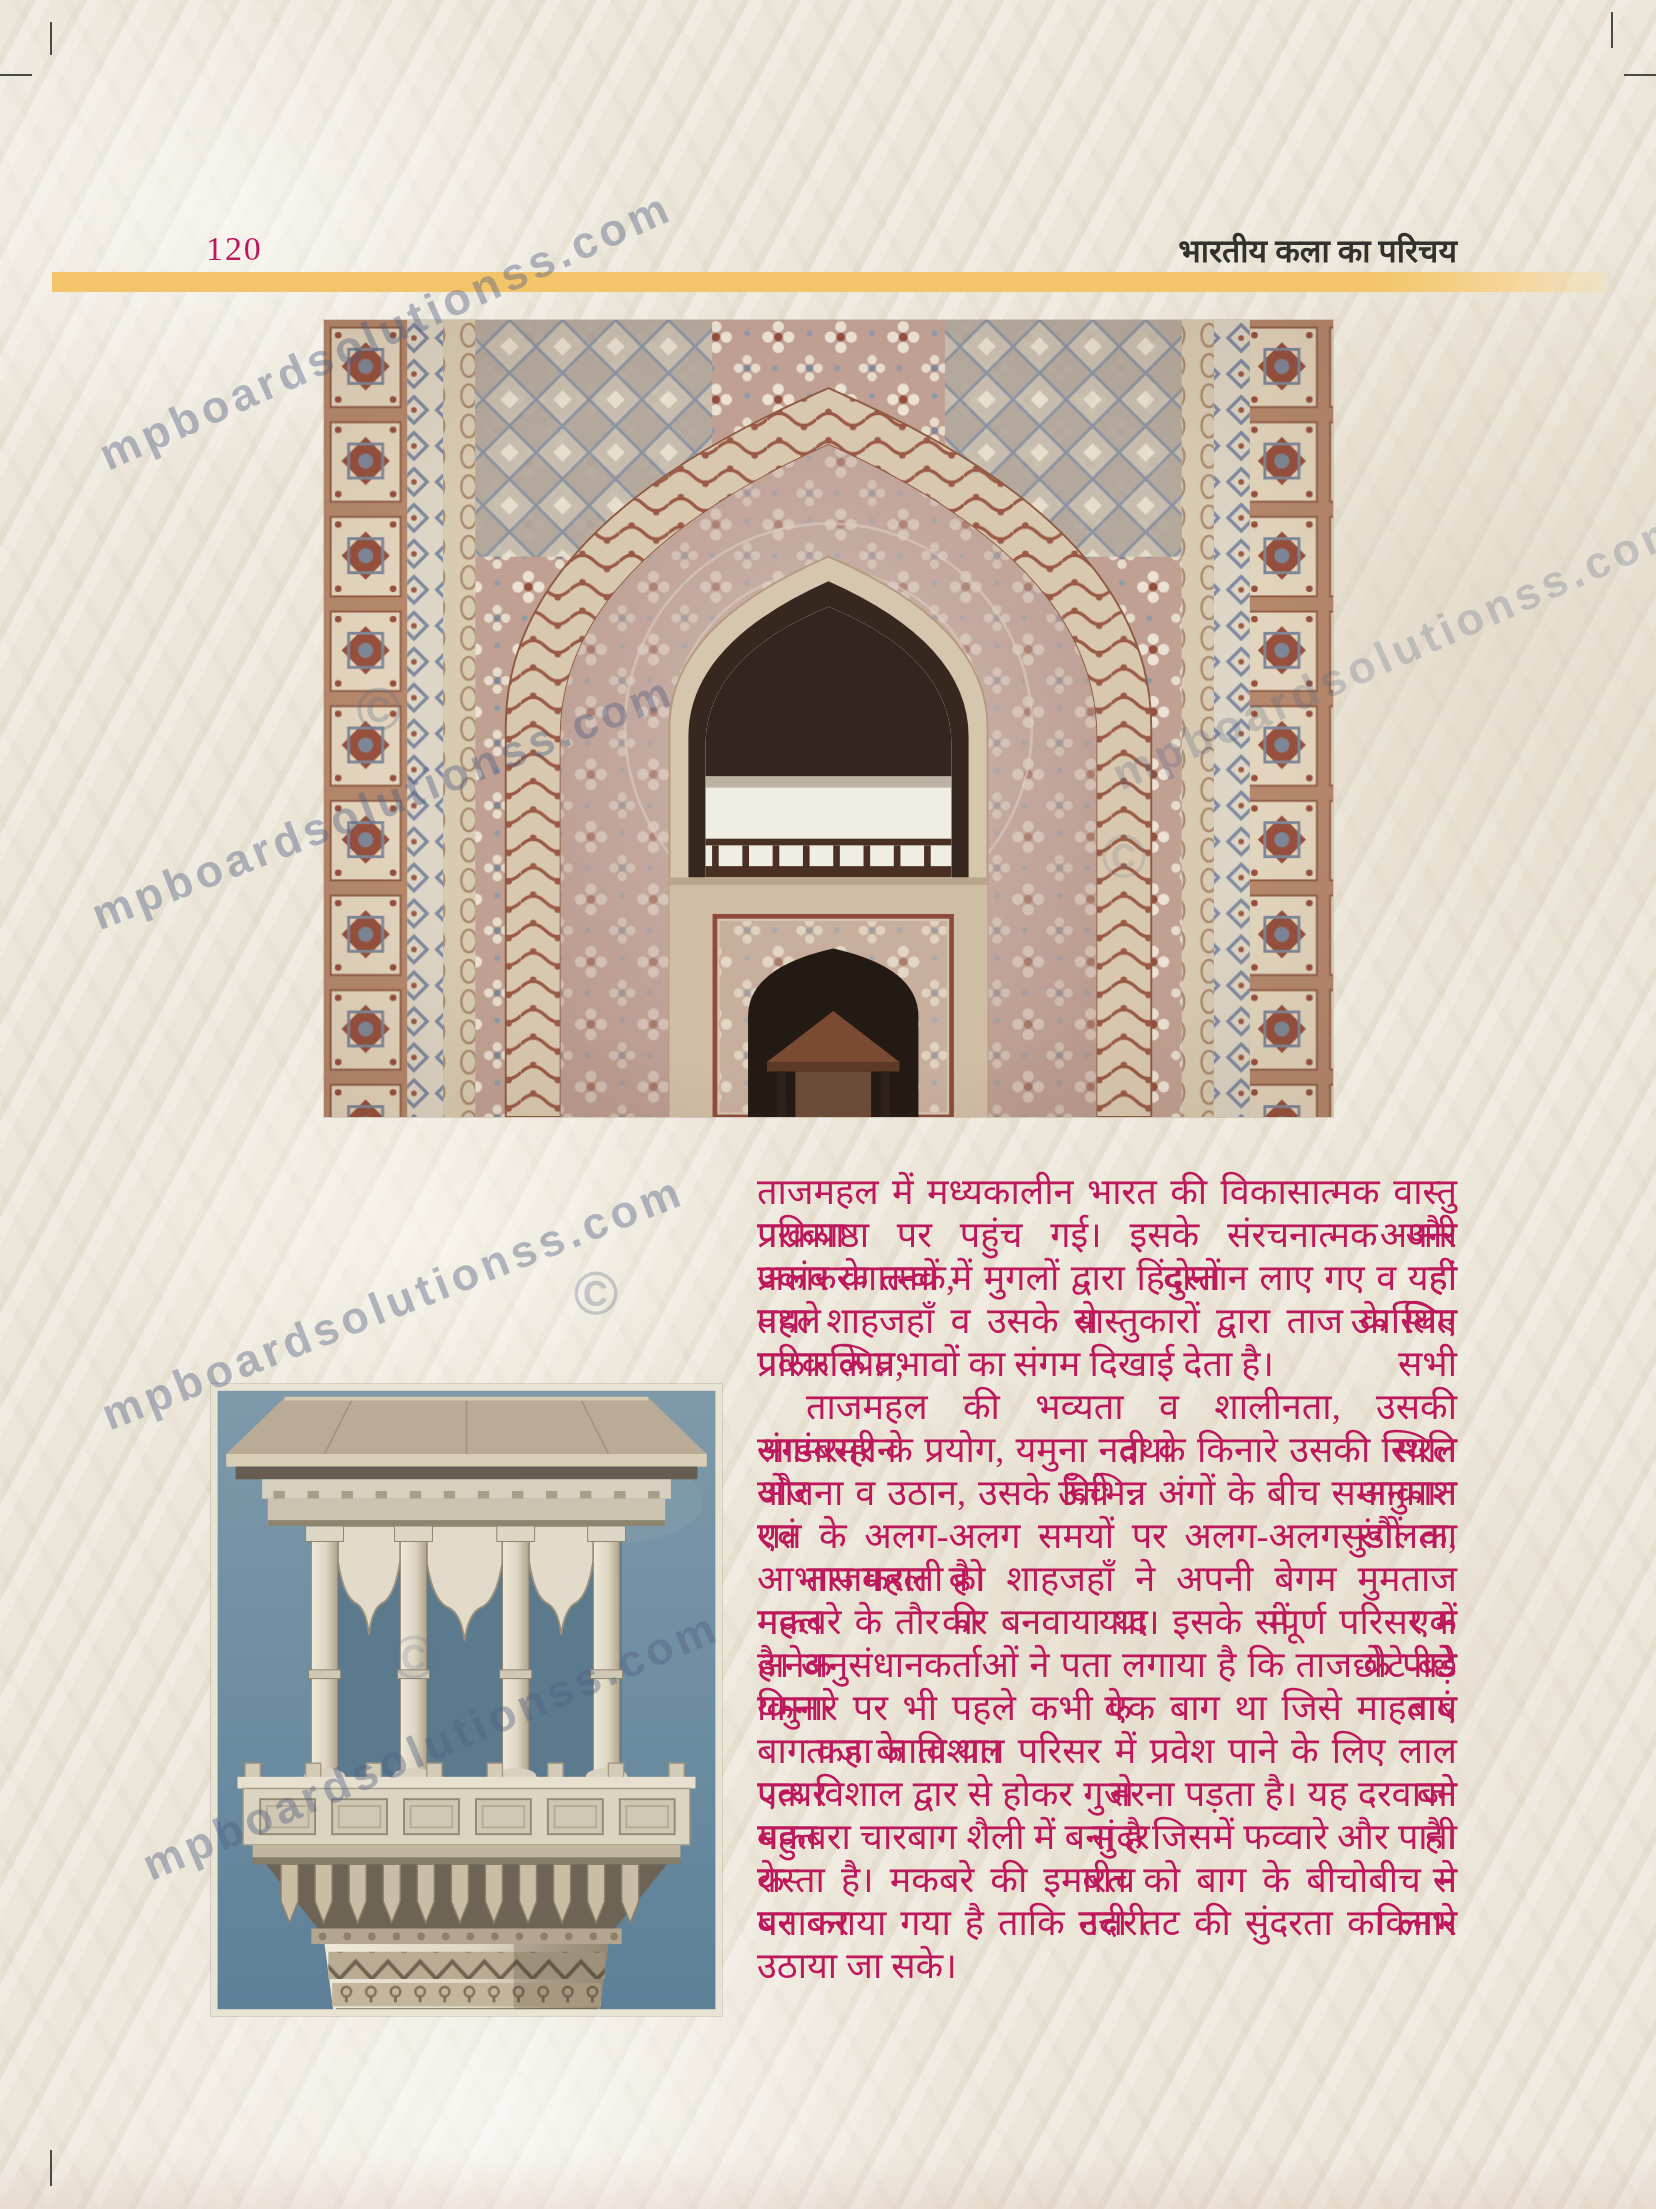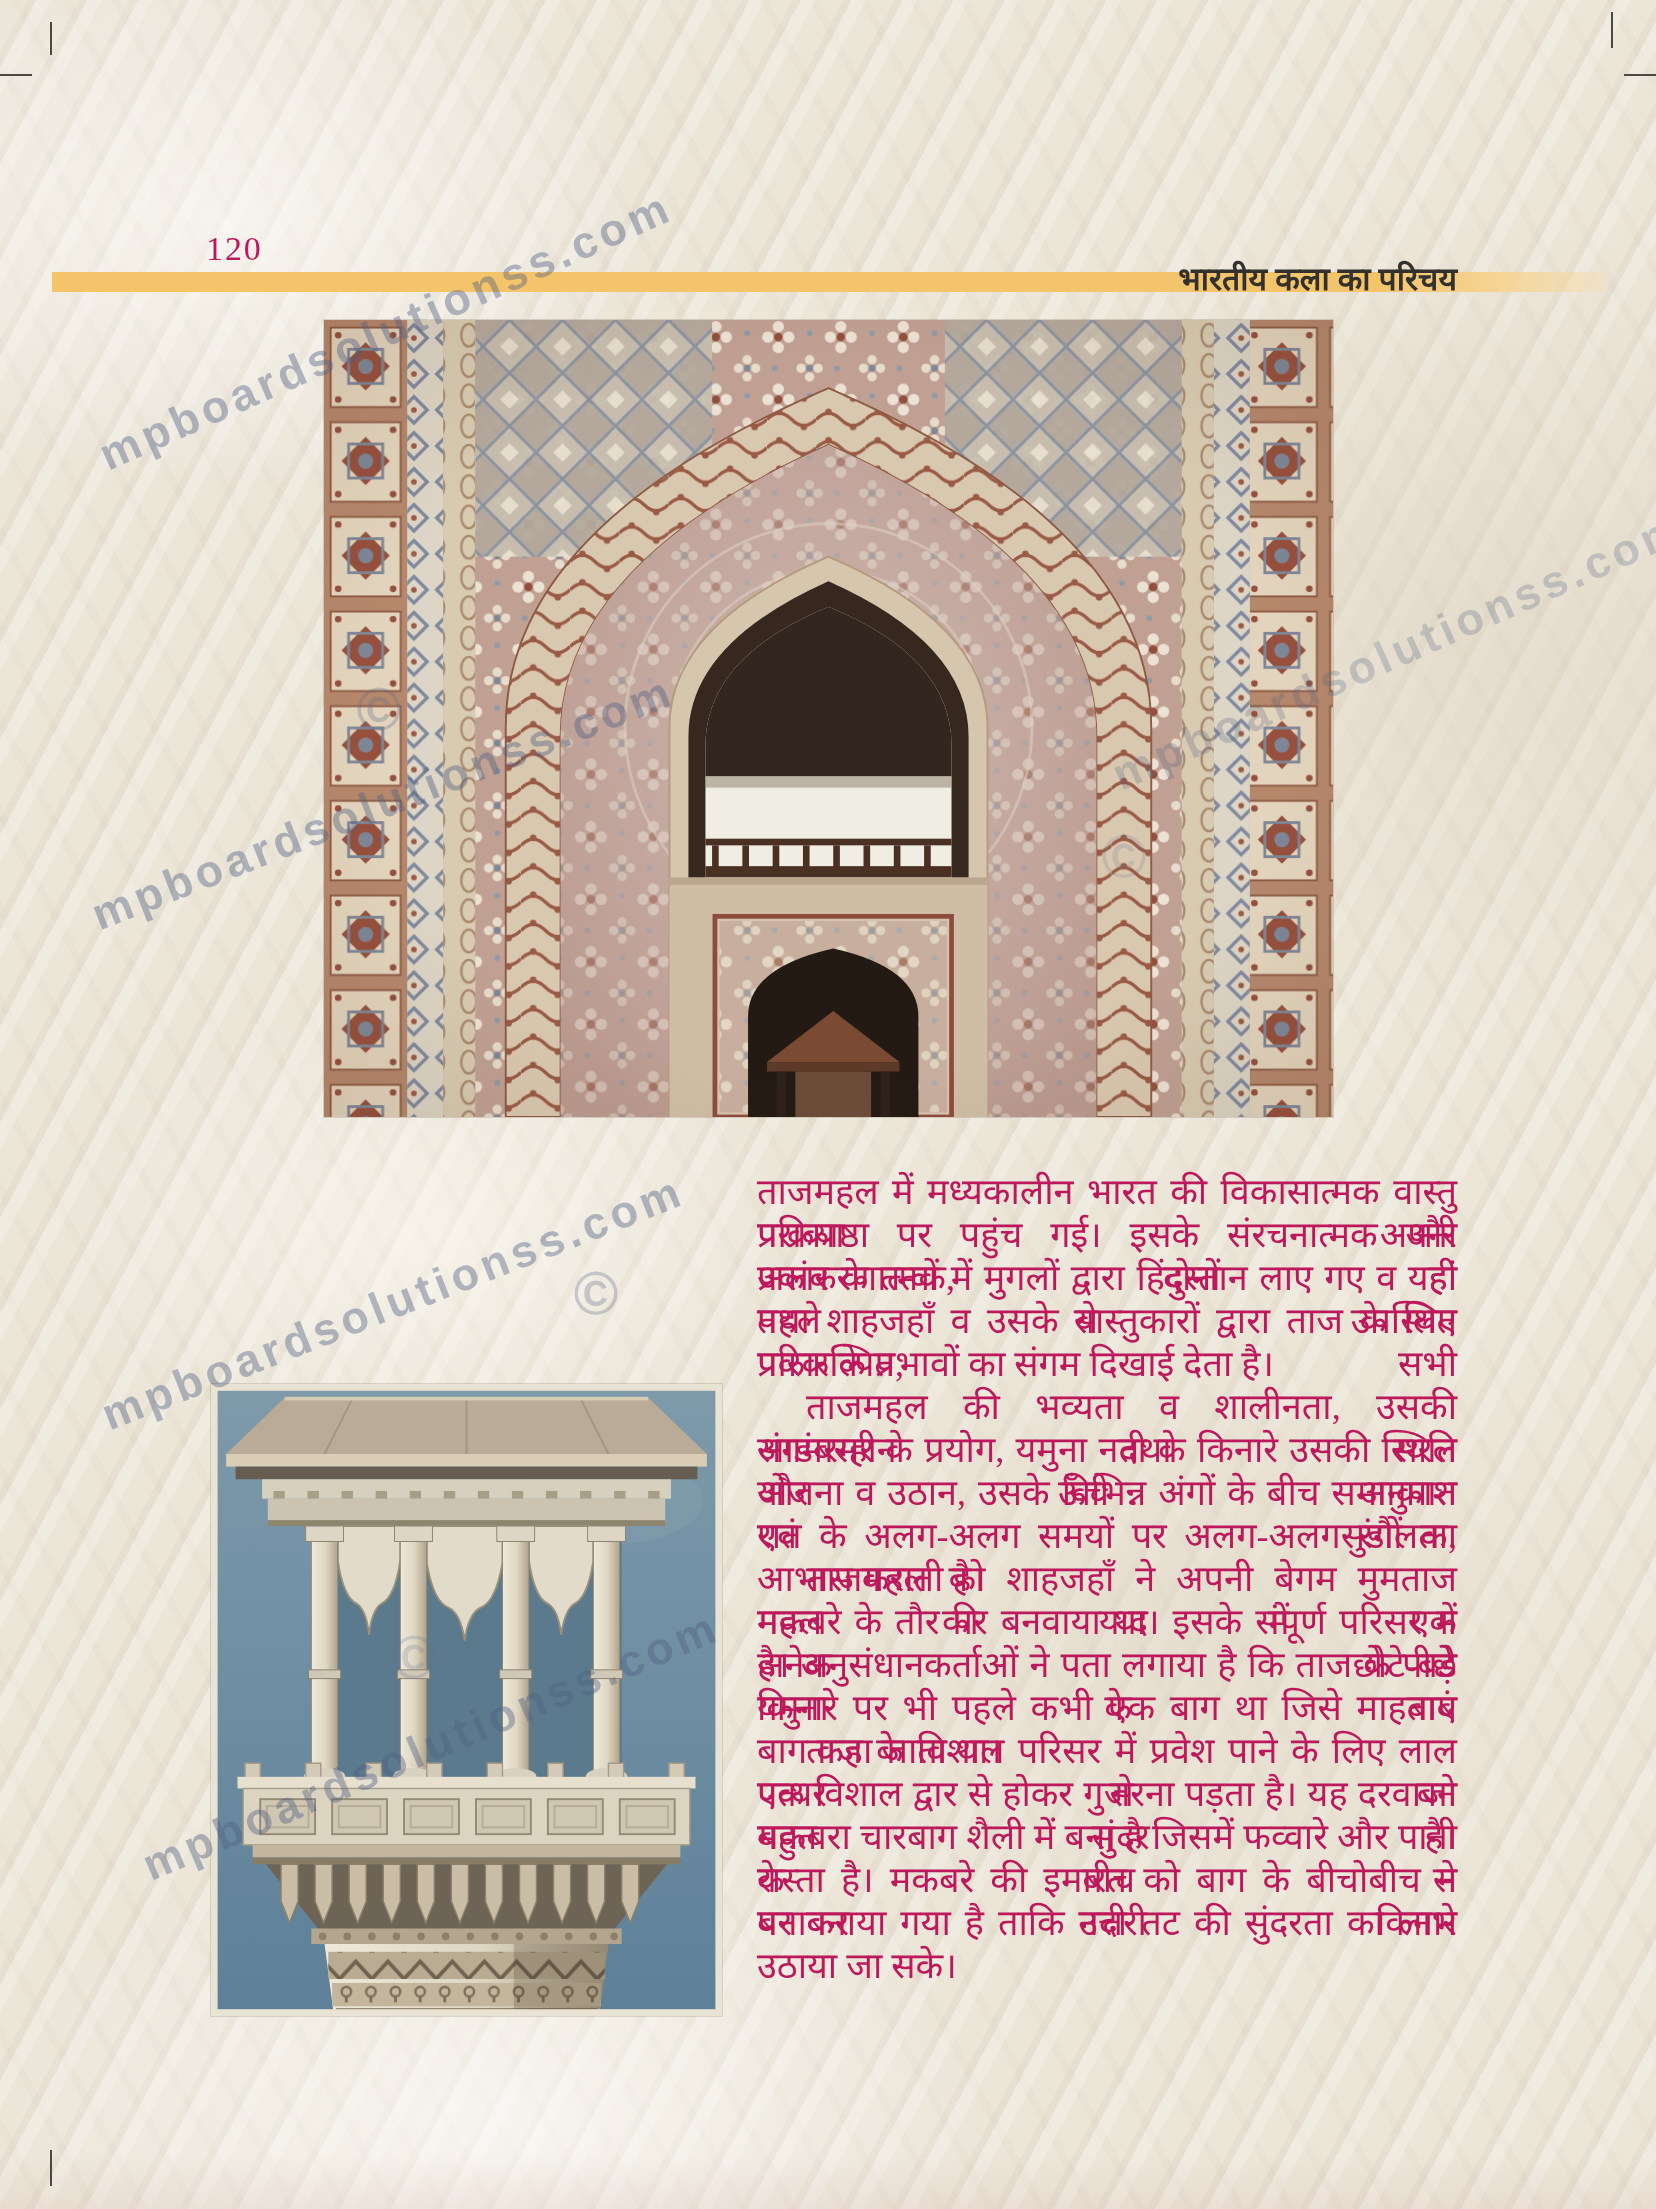--- a/index.html
+++ b/index.html
@@ -23,21 +23,21 @@
     position:absolute;left:0;right:0;bottom:0;height:57px;z-index:1;pointer-events:none;
     background:linear-gradient(to bottom, rgba(214,174,162,0) 0%, rgba(210,170,160,0.18) 100%);
   }
   .crop{position:absolute;background:#4a4a42;z-index:2;}
   .page-number{
     position:absolute;left:206px;top:230px;z-index:3;
     font-size:34px;color:#be185d;letter-spacing:1.9px;
   }
   .header-title{
     position:absolute;right:199px;top:228px;z-index:3;text-align:right;
-    font-size:32px;font-weight:600;color:#33312d;margin-top:28px;
+    font-size:32px;font-weight:600;color:#33312d;
   }
   .accent-bar{
     position:absolute;left:52px;top:272px;width:1554px;height:20px;z-index:2;
     background:linear-gradient(90deg,#f3c469 0%,#f3c469 85%,#f6d494 93%,rgba(248,221,168,0.30) 100%);
   }
   .photo{position:absolute;z-index:2;line-height:0;}
   .photo svg{display:block;}
   .photo-arch{left:324px;top:320px;width:1009px;height:797px;box-shadow:0 0 0 0.9px rgba(120,95,75,0.25);}
   .photo-minaret{left:211px;top:1384px;width:511px;height:632px;box-shadow:0 0 0 0.9px rgba(120,110,90,0.25);}
   .bodytext{position:absolute;left:757px;top:1171px;width:700px;z-index:3;}

